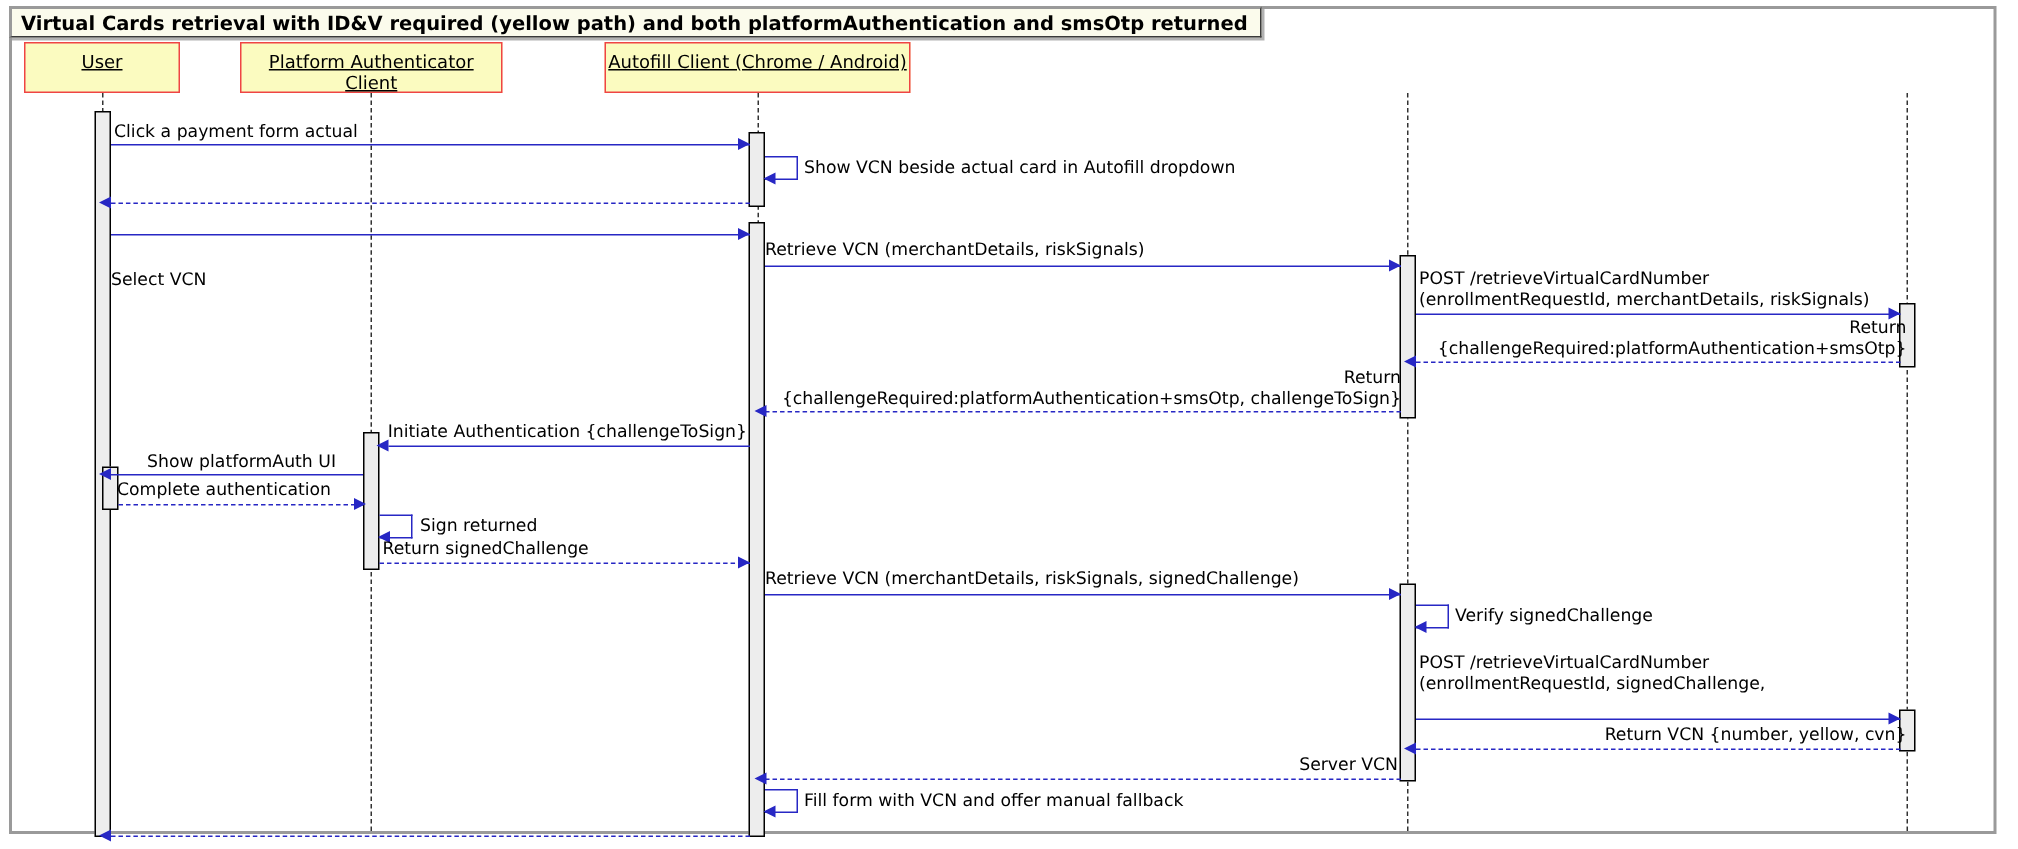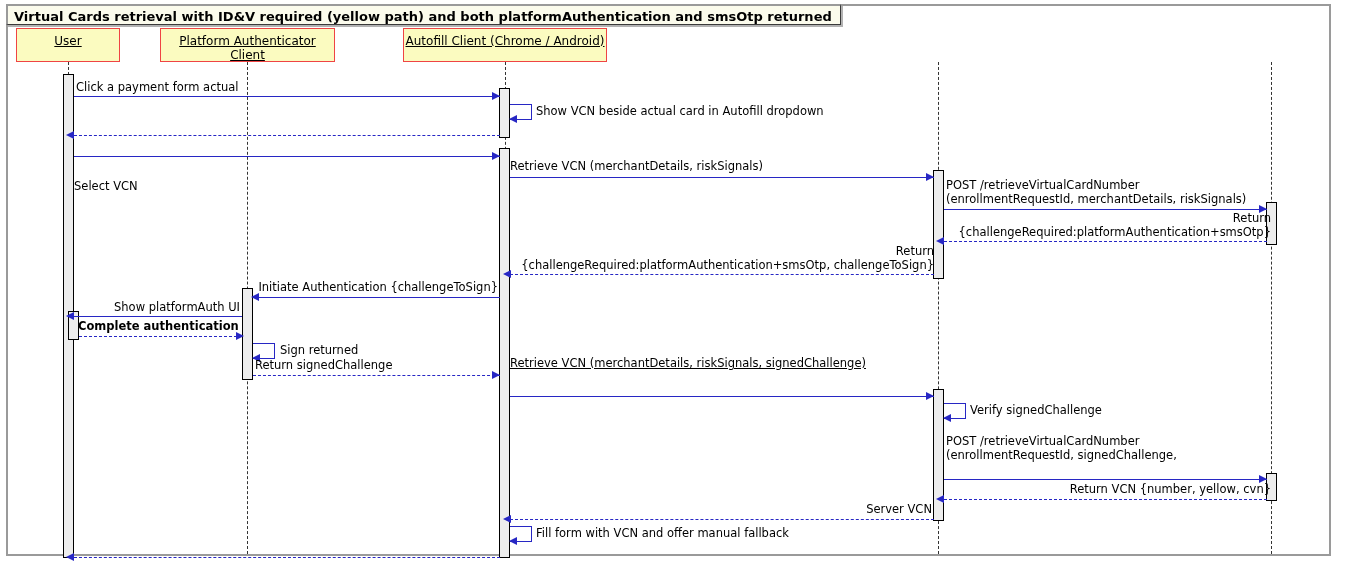--- a/index.html
+++ b/index.html
@@ -192,38 +192,38 @@
     <div>Return</div>
     <div>{challengeRequired:platformAuthentication+smsOtp, challengeToSign}</div>
   </div>
 
   <div class="msg" style="left:259px;top:297px;width:241px;"></div>
   <div class="arrowhead left" style="left:251px;top:293px;"></div>
   <div class="label right-align" style="left:200px;top:280px;width:298px;">Initiate Authentication {challengeToSign}</div>
 
   <div class="msg" style="left:74px;top:316px;width:168px;"></div>
   <div class="arrowhead left" style="left:66px;top:312px;"></div>
-  <div class="label right-align" style="left:60px;top:300px;width:180px;">Show platformAuth UI</div>
+  <div class="label right-align" style="left:44px;top:300px;width:180px;">Show platformAuth UI</div>
 
   <div class="msg dashed" style="left:79px;top:336px;width:163px;"></div>
   <div class="arrowhead right" style="left:236px;top:332px;"></div>
-  <div class="label" style="left:78px;top:319px;font-weight:bold;">Complete authentication</div>
+  <div class="label" style="left:78px;top:319px;">Complete authentication</div>
 
   <div class="selfmsg" style="left:253px;top:343px;">
     <div class="tip"></div>
   </div>
   <div class="label" style="left:280px;top:343px;">Sign returned</div>
 
   <div class="msg dashed" style="left:253px;top:375px;width:247px;"></div>
   <div class="arrowhead right" style="left:492px;top:371px;"></div>
   <div class="label" style="left:255px;top:358px;">Return signedChallenge</div>
 
   <div class="msg" style="left:510px;top:396px;width:424px;"></div>
   <div class="arrowhead right" style="left:926px;top:392px;"></div>
-  <div class="label" style="left:510px;top:356px;text-decoration:underline;">Retrieve VCN (merchantDetails, riskSignals, signedChallenge)</div>
+  <div class="label" style="left:510px;top:378px;">Retrieve VCN (merchantDetails, riskSignals, signedChallenge)</div>
 
   <div class="selfmsg" style="left:944px;top:403px;">
     <div class="tip"></div>
   </div>
   <div class="label" style="left:970px;top:403px;">Verify signedChallenge</div>
 
   <div class="msg" style="left:944px;top:479px;width:323px;"></div>
   <div class="arrowhead right" style="left:1259px;top:475px;"></div>
   <div class="label" style="left:946px;top:434px;">
     <div>POST  /retrieveVirtualCardNumber</div>

